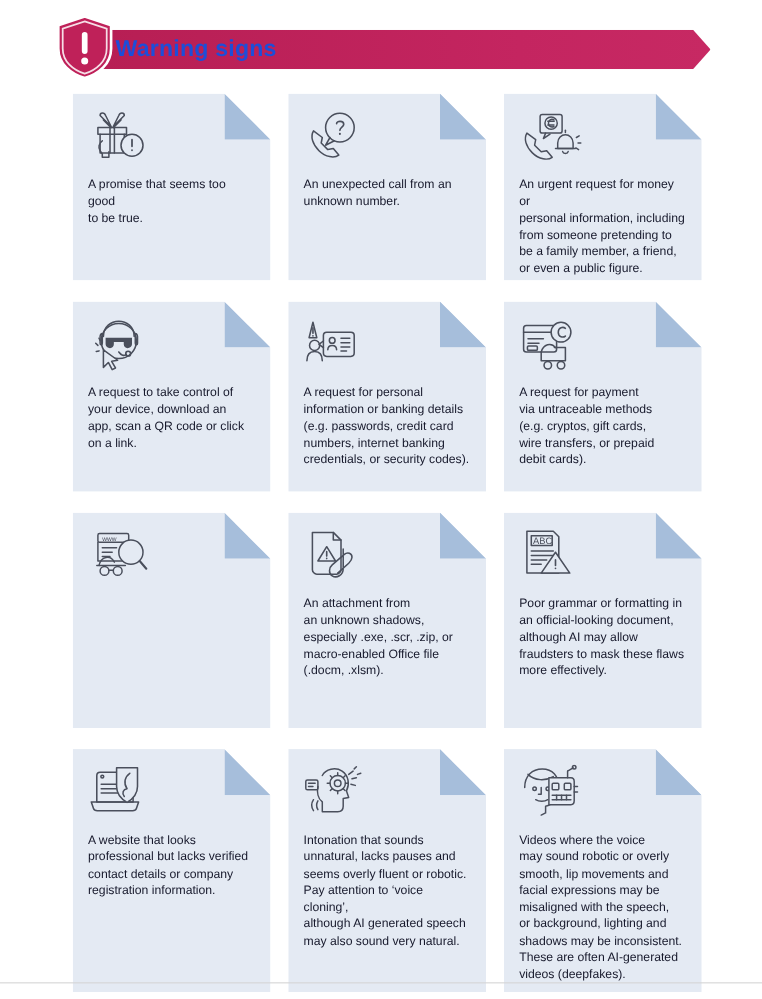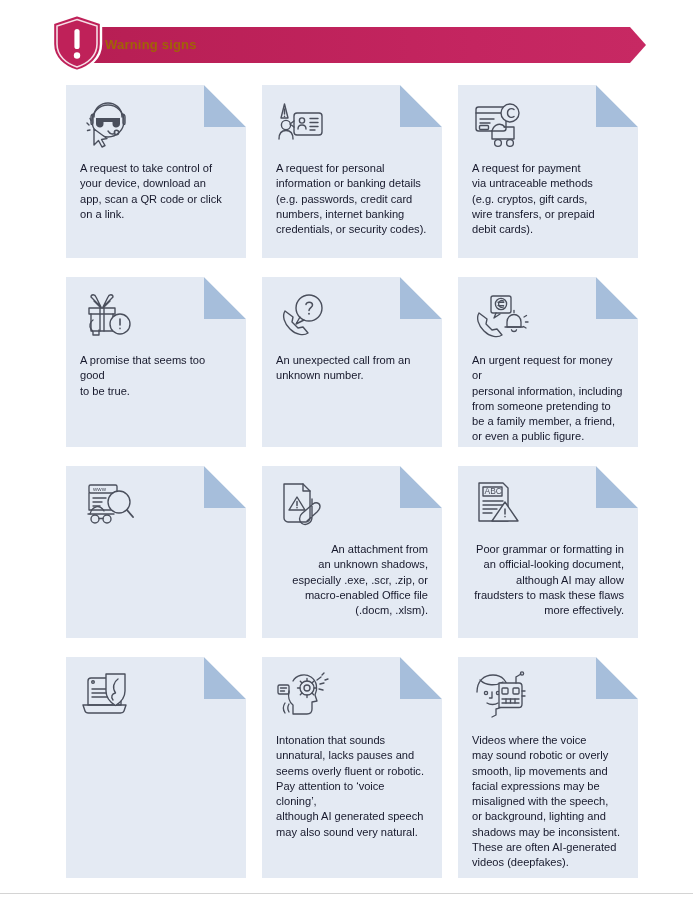--- a/index.html
+++ b/index.html
@@ -37,23 +37,23 @@
     background: #bf2159;
     background: linear-gradient(90deg, #b61e53 0%, #c42560 70%, #c72963 100%);
     -webkit-clip-path: polygon(0 0, calc(100% - 16px) 0, 100% 50%, calc(100% - 16px) 100%, 0 100%);
     clip-path: polygon(0 0, calc(100% - 16px) 0, 100% 50%, calc(100% - 16px) 100%, 0 100%);
   }
 
   .banner-title {
     position: absolute;
     left: 105px;
     top: 32px;
-    font-size: 13px;
+    font-size: 21px;
     font-weight: bold;
-    color: #a16207;
+    color: #1d4ed8;
     letter-spacing: 0.2px;
     line-height: 26px;
   }
 
   .shield {
     position: absolute;
     left: 48px;
     top: 12px;
     width: 58px;
     height: 62px;
@@ -107,21 +107,21 @@
     padding: 76px 14px 16px 14px;
     font-size: 11.1px;
     line-height: 15.3px;
     color: #16182b;
     white-space: pre-line;
   }
 
   
   .row-1 .card { height: 170px; }
   .row-2 .card { height: 173px; }
-  .row-3 .card { height: 172px; text-align: right; }
+  .row-3 .card { height: 196px; }
   .row-4 .card { height: 221px; }
 
   
   .footer-rule {
     position: absolute;
     left: 0;
     top: 893px;
     width: 693px;
     height: 1px;
     background: #d4d4d4;
@@ -141,91 +141,20 @@
         <path d="M29 7.5 L49 14 L49 32 C49 44 39.5 51.5 29 55 C18.5 51.5 9 44 9 32 L9 14 Z" fill="none" stroke="#ffffff" stroke-width="1.6" opacity="0.85"></path>
         <rect x="26.4" y="17" width="5.2" height="20" rx="2.6" fill="#ffffff"></rect>
         <circle cx="29" cy="43.5" r="3.2" fill="#ffffff"></circle>
       </svg>
     </div>
 
     <div class="banner-title">Warning signs</div>
   </div>
 
   <div class="grid">
-
-    <div class="grid-row row-2">
-
-      <div class="card">
-        <div class="card-fold"></div>
-        <div class="card-icon">
-          <svg viewBox="0 0 58 54" fill="none" stroke="#4a4f5c" stroke-width="1.4" stroke-linecap="round" stroke-linejoin="round">
-            <path d="M14 18 C14 9 21 4 28 4 C35 4 42 9 42 18"></path>
-            <circle cx="28" cy="22" r="16"></circle>
-            <path d="M16 19 L40 19 L40 25 C40 27 38 28.5 36 28.5 C34 28.5 32.5 27 32.5 25
-                     L32.5 23 L23.5 23 L23.5 25 C23.5 27 22 28.5 20 28.5 C18 28.5 16 27 16 25 Z" fill="#4a4f5c" stroke="none"></path>
-            <path d="M13 16 L13 24 C13 26 11 26 11 24 L11 18 C11 16 13 14 13 16 Z"></path>
-            <path d="M43 16 L43 24 C43 26 45 26 45 24 L45 18 C45 16 43 14 43 16 Z"></path>
-            <path d="M28 32 C30 35 33 36 35 34"></path>
-            <circle cx="36.5" cy="33.5" r="2.2"></circle>
-            <path d="M14 30 L14 46 L18.5 41.5 L22 48 L25 46.5 L21.5 40.5 L27 39.5 Z" fill="#e4eaf3"></path>
-            <path d="M9 26 L7 24 M10 31 L7.5 31.5 M11 21.5 L10 19.5"></path>
-          </svg>
-        </div>
-        <div class="card-text">A request to take control of
-your device, download an
-app, scan a QR code or click
-on a link.</div>
-      </div>
-
-      <div class="card">
-        <div class="card-fold"></div>
-        <div class="card-icon">
-          <svg viewBox="0 0 58 54" fill="none" stroke="#4a4f5c" stroke-width="1.4" stroke-linecap="round" stroke-linejoin="round">
-            <path d="M12 19 L5 19 L8.5 5 Z"></path>
-            <path d="M8.5 10 L8.5 15 M8.5 17.2 L8.5 17.4" stroke-width="1.5"></path>
-            <circle cx="10" cy="26" r="4.6"></circle>
-            <path d="M3 40 C3 34 6 31.5 10 31.5 C14 31.5 17 34 17 40"></path>
-            <rect x="18" y="14" width="28" height="22" rx="3"></rect>
-            <path d="M18 22 L14 25 L18 28"></path>
-            <circle cx="26" cy="21.5" r="2.6"></circle>
-            <path d="M22 30 C22 27 24 26 26 26 C28 26 30 27 30 30"></path>
-            <path d="M34 19.5 L42 19.5 M34 23.5 L42 23.5 M34 27.5 L42 27.5 M34 31 L39 31"></path>
-          </svg>
-        </div>
-        <div class="card-text">A request for personal
-information or banking details
-(e.g. passwords, credit card
-numbers, internet banking
-credentials, or security codes).</div>
-      </div>
-
-      <div class="card">
-        <div class="card-fold"></div>
-        <div class="card-icon">
-          <svg viewBox="0 0 58 54" fill="none" stroke="#4a4f5c" stroke-width="1.4" stroke-linecap="round" stroke-linejoin="round">
-            <rect x="4" y="8" width="30" height="24" rx="2.5"></rect>
-            <path d="M4 14 L34 14"></path>
-            <path d="M8 20 L22 20 M8 24 L18 24"></path>
-            <rect x="7.5" y="26.5" width="9" height="4" rx="1"></rect>
-            <circle cx="38" cy="14" r="9" fill="#e4eaf3"></circle>
-            <path d="M42 10.5 C40 8.8 35.5 9.5 35.5 14 C35.5 18.5 40 19.2 42 17.5"></path>
-            <path d="M20 32 L20 40 L42 40 L42 28 L32 28"></path>
-            <path d="M20 32 C22 25 29 23 33 28"></path>
-            <circle cx="26" cy="44" r="3.4"></circle>
-            <circle cx="38" cy="44" r="3.4"></circle>
-          </svg>
-        </div>
-        <div class="card-text">A request for payment
-via untraceable methods
-(e.g. cryptos, gift cards,
-wire transfers, or prepaid
-debit cards).</div>
-      </div>
-
-    </div>
 
     <div class="grid-row row-1">
 
       <div class="card">
         <div class="card-fold"></div>
         <div class="card-icon">
           <svg viewBox="0 0 58 54" fill="none" stroke="#4a4f5c" stroke-width="1.4" stroke-linecap="round" stroke-linejoin="round">
             <path d="M14 10 L21 17 M30 10 L23 17"></path>
             <path d="M11 6 C11 3 15 3 16 6 L21 16 Z"></path>
             <path d="M33 6 C33 3 29 3 28 6 L23 16 Z"></path>
@@ -275,20 +204,91 @@
         </div>
         <div class="card-text">An urgent request for money or
 personal information, including
 from someone pretending to
 be a family member, a friend,
 or even a public figure.</div>
       </div>
 
     </div>
 
+    <div class="grid-row row-2">
+
+      <div class="card">
+        <div class="card-fold"></div>
+        <div class="card-icon">
+          <svg viewBox="0 0 58 54" fill="none" stroke="#4a4f5c" stroke-width="1.4" stroke-linecap="round" stroke-linejoin="round">
+            <path d="M14 18 C14 9 21 4 28 4 C35 4 42 9 42 18"></path>
+            <circle cx="28" cy="22" r="16"></circle>
+            <path d="M16 19 L40 19 L40 25 C40 27 38 28.5 36 28.5 C34 28.5 32.5 27 32.5 25
+                     L32.5 23 L23.5 23 L23.5 25 C23.5 27 22 28.5 20 28.5 C18 28.5 16 27 16 25 Z" fill="#4a4f5c" stroke="none"></path>
+            <path d="M13 16 L13 24 C13 26 11 26 11 24 L11 18 C11 16 13 14 13 16 Z"></path>
+            <path d="M43 16 L43 24 C43 26 45 26 45 24 L45 18 C45 16 43 14 43 16 Z"></path>
+            <path d="M28 32 C30 35 33 36 35 34"></path>
+            <circle cx="36.5" cy="33.5" r="2.2"></circle>
+            <path d="M14 30 L14 46 L18.5 41.5 L22 48 L25 46.5 L21.5 40.5 L27 39.5 Z" fill="#e4eaf3"></path>
+            <path d="M9 26 L7 24 M10 31 L7.5 31.5 M11 21.5 L10 19.5"></path>
+          </svg>
+        </div>
+        <div class="card-text">A request to take control of
+your device, download an
+app, scan a QR code or click
+on a link.</div>
+      </div>
+
+      <div class="card">
+        <div class="card-fold"></div>
+        <div class="card-icon">
+          <svg viewBox="0 0 58 54" fill="none" stroke="#4a4f5c" stroke-width="1.4" stroke-linecap="round" stroke-linejoin="round">
+            <path d="M12 19 L5 19 L8.5 5 Z"></path>
+            <path d="M8.5 10 L8.5 15 M8.5 17.2 L8.5 17.4" stroke-width="1.5"></path>
+            <circle cx="10" cy="26" r="4.6"></circle>
+            <path d="M3 40 C3 34 6 31.5 10 31.5 C14 31.5 17 34 17 40"></path>
+            <rect x="18" y="14" width="28" height="22" rx="3"></rect>
+            <path d="M18 22 L14 25 L18 28"></path>
+            <circle cx="26" cy="21.5" r="2.6"></circle>
+            <path d="M22 30 C22 27 24 26 26 26 C28 26 30 27 30 30"></path>
+            <path d="M34 19.5 L42 19.5 M34 23.5 L42 23.5 M34 27.5 L42 27.5 M34 31 L39 31"></path>
+          </svg>
+        </div>
+        <div class="card-text">A request for personal
+information or banking details
+(e.g. passwords, credit card
+numbers, internet banking
+credentials, or security codes).</div>
+      </div>
+
+      <div class="card">
+        <div class="card-fold"></div>
+        <div class="card-icon">
+          <svg viewBox="0 0 58 54" fill="none" stroke="#4a4f5c" stroke-width="1.4" stroke-linecap="round" stroke-linejoin="round">
+            <rect x="4" y="8" width="30" height="24" rx="2.5"></rect>
+            <path d="M4 14 L34 14"></path>
+            <path d="M8 20 L22 20 M8 24 L18 24"></path>
+            <rect x="7.5" y="26.5" width="9" height="4" rx="1"></rect>
+            <circle cx="38" cy="14" r="9" fill="#e4eaf3"></circle>
+            <path d="M42 10.5 C40 8.8 35.5 9.5 35.5 14 C35.5 18.5 40 19.2 42 17.5"></path>
+            <path d="M20 32 L20 40 L42 40 L42 28 L32 28"></path>
+            <path d="M20 32 C22 25 29 23 33 28"></path>
+            <circle cx="26" cy="44" r="3.4"></circle>
+            <circle cx="38" cy="44" r="3.4"></circle>
+          </svg>
+        </div>
+        <div class="card-text">A request for payment
+via untraceable methods
+(e.g. cryptos, gift cards,
+wire transfers, or prepaid
+debit cards).</div>
+      </div>
+
+    </div>
+
     <div class="grid-row row-3">
 
       <div class="card">
         <div class="card-fold"></div>
         <div class="card-icon">
           <svg viewBox="0 0 58 54" fill="none" stroke="#4a4f5c" stroke-width="1.35" stroke-linecap="round" stroke-linejoin="round">
             <rect x="9" y="5" width="28" height="8" rx="1.5"></rect>
             <text x="13" y="11.4" font-family="Liberation Sans, sans-serif" font-size="6" fill="#4a4f5c" stroke="none">www</text>
             <path d="M9 13 L9 30 L37 30 L37 13"></path>
             <path d="M13 18 L26 18 M13 22 L22 22 M13 26 L20 26"></path>
@@ -352,20 +352,24 @@
           <svg viewBox="0 0 58 54" fill="none" stroke="#4a4f5c" stroke-width="1.4" stroke-linecap="round" stroke-linejoin="round">
             <path d="M8 10 C8 8 9.5 7 11 7 L38 7 C39.5 7 41 8 41 10 L41 34 L8 34 Z"></path>
             <circle cx="13" cy="11" r="1.3"></circle>
             <path d="M12 18 L30 18 M12 22 L34 22 M12 26 L28 26"></path>
             <path d="M3 34 L46 34 L44 40 C43.5 41.5 42 42 40.5 42 L8.5 42
                      C7 42 5.5 41.5 5 40 Z"></path>
             <path d="M26 3 L45 3 L45 20 C45 28 38 33 35.5 34.5 C33 33 26 28 26 20 Z" fill="#e4eaf3"></path>
             <path d="M38 8 C33.5 11 32 17 35.5 22 C32 22.5 30.5 26 33 29"></path>
           </svg>
         </div>
+        <div class="card-text">A website that looks
+professional but lacks verified
+contact details or company
+registration information.</div>
       </div>
 
       <div class="card">
         <div class="card-fold"></div>
         <div class="card-icon">
           <svg viewBox="0 0 58 54" fill="none" stroke="#4a4f5c" stroke-width="1.35" stroke-linecap="round" stroke-linejoin="round">
             <path d="M17 10 C20 4 29 2 35 6 C41 10 42 18 39 24 L41 30 L36 31 L36 38
                      C36 41 34 43 31 43 L17 43 L17 34 C13 31 12 25 13 20"></path>
             <rect x="2" y="14" width="11" height="9" rx="1.5"></rect>
             <path d="M4.5 17 L10.5 17 M4.5 20 L8.5 20"></path>

